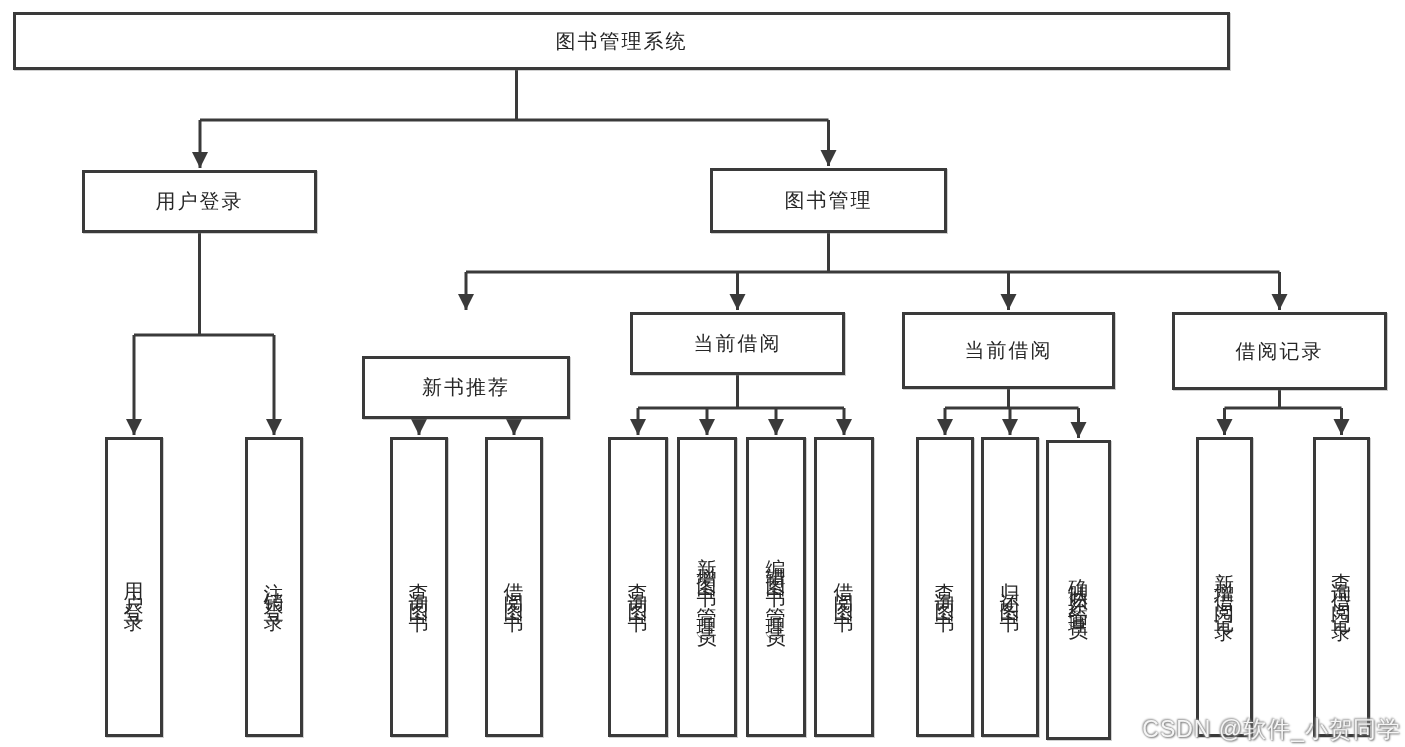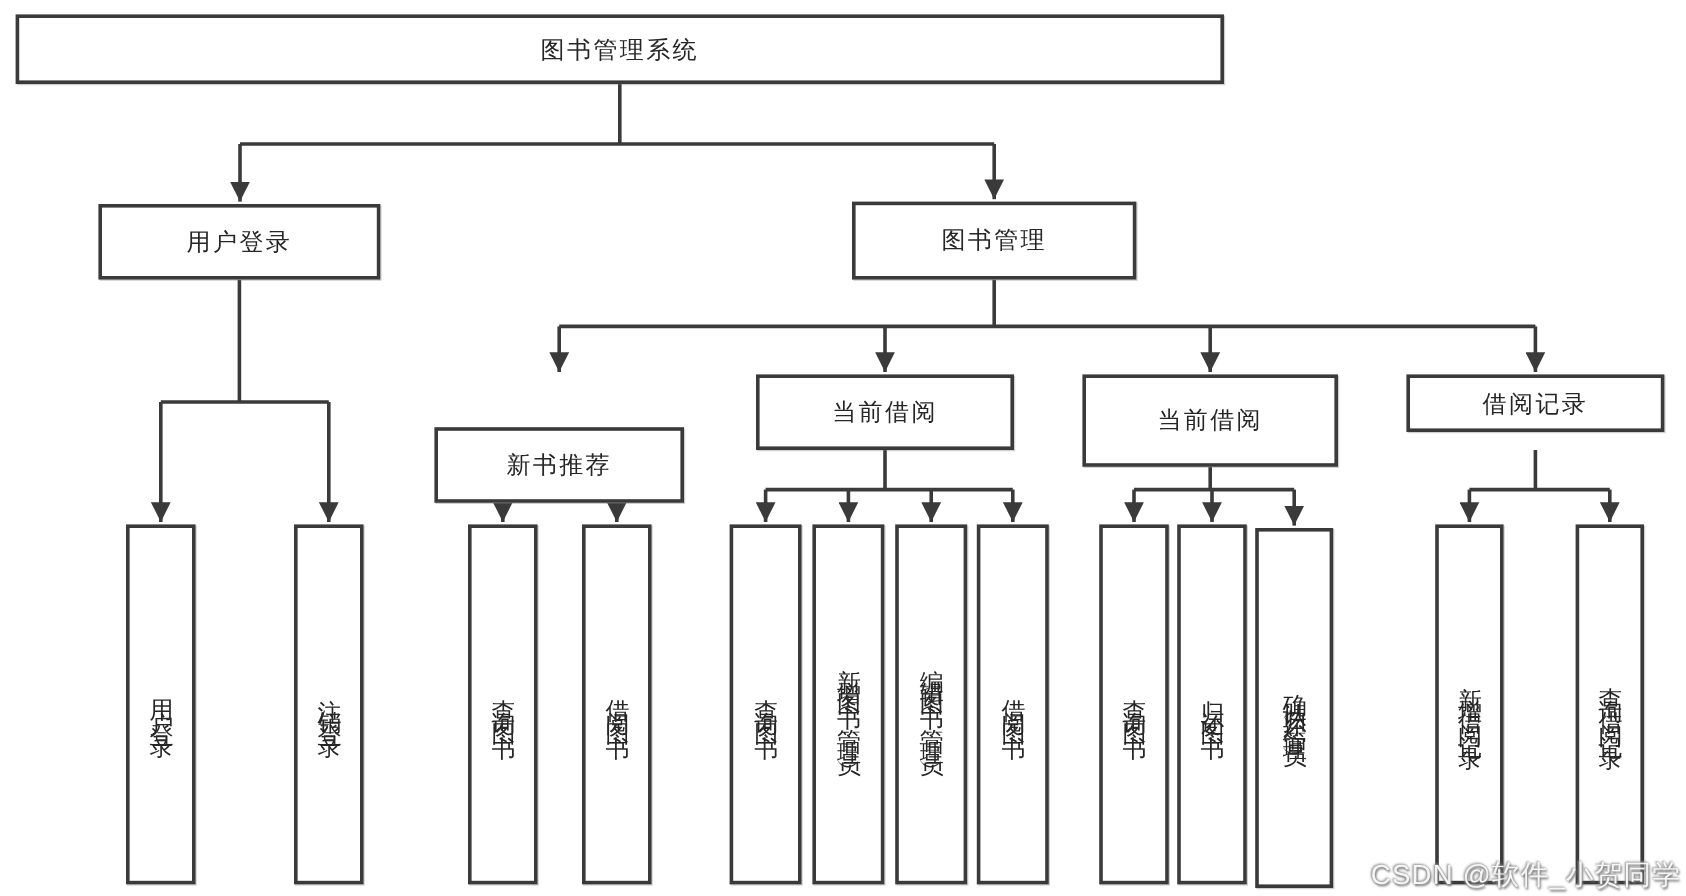--- a/index.html
+++ b/index.html
@@ -90,29 +90,29 @@
       <path d="M1010,408 V435" marker-end="url(#arrow)"></path>
       <path d="M1078.5,408 V438" marker-end="url(#arrow)"></path>
 
       <path d="M1279.5,375 V408"></path>
       <path d="M1224.5,408 H1341.5"></path>
       <path d="M1224.5,408 V435" marker-end="url(#arrow)"></path>
       <path d="M1341.5,408 V435" marker-end="url(#arrow)"></path>
     </g>
   </svg>
 
-  <div class="node" style="left:13px;top:12px;width:1007px;height:58px;">图书管理系统</div>
+  <div class="node" style="left:13px;top:12px;width:1217px;height:58px;">图书管理系统</div>
 
   <div class="node" style="left:82px;top:170px;width:235px;height:63px;">用户登录</div>
   <div class="node" style="left:710px;top:168px;width:237px;height:65px;font-family:Liberation Mono, monospace;">图书管理</div>
 
   <div class="node" style="left:362px;top:312px;width:208px;height:63px;margin-top:44px;">新书推荐</div>
   <div class="node" style="left:630px;top:312px;width:215px;height:63px;">当前借阅</div>
   <div class="node" style="left:902px;top:312px;width:213px;height:77px;">当前借阅</div>
-  <div class="node" style="left:1172px;top:312px;width:215px;height:48px;">借阅记录</div>
+  <div class="node" style="left:1172px;top:312px;width:215px;height:78px;">借阅记录</div>
 
   <div class="node leaf" style="left:105px;top:437px;width:58px;height:300px;">用户登录</div>
   <div class="node leaf" style="left:245px;top:437px;width:58px;height:300px;">注销登录</div>
 
   <div class="node leaf" style="left:390px;top:437px;width:58px;height:300px;">查询图书</div>
   <div class="node leaf" style="left:485px;top:437px;width:58px;height:300px;">借阅图书</div>
 
   <div class="node leaf" style="left:608px;top:437px;width:60px;height:300px;">查询图书</div>
   <div class="node leaf" style="left:677px;top:437px;width:60px;height:300px;">新增图书（管理员）</div>
   <div class="node leaf" style="left:746px;top:437px;width:60px;height:300px;">编辑图书（管理员）</div>

